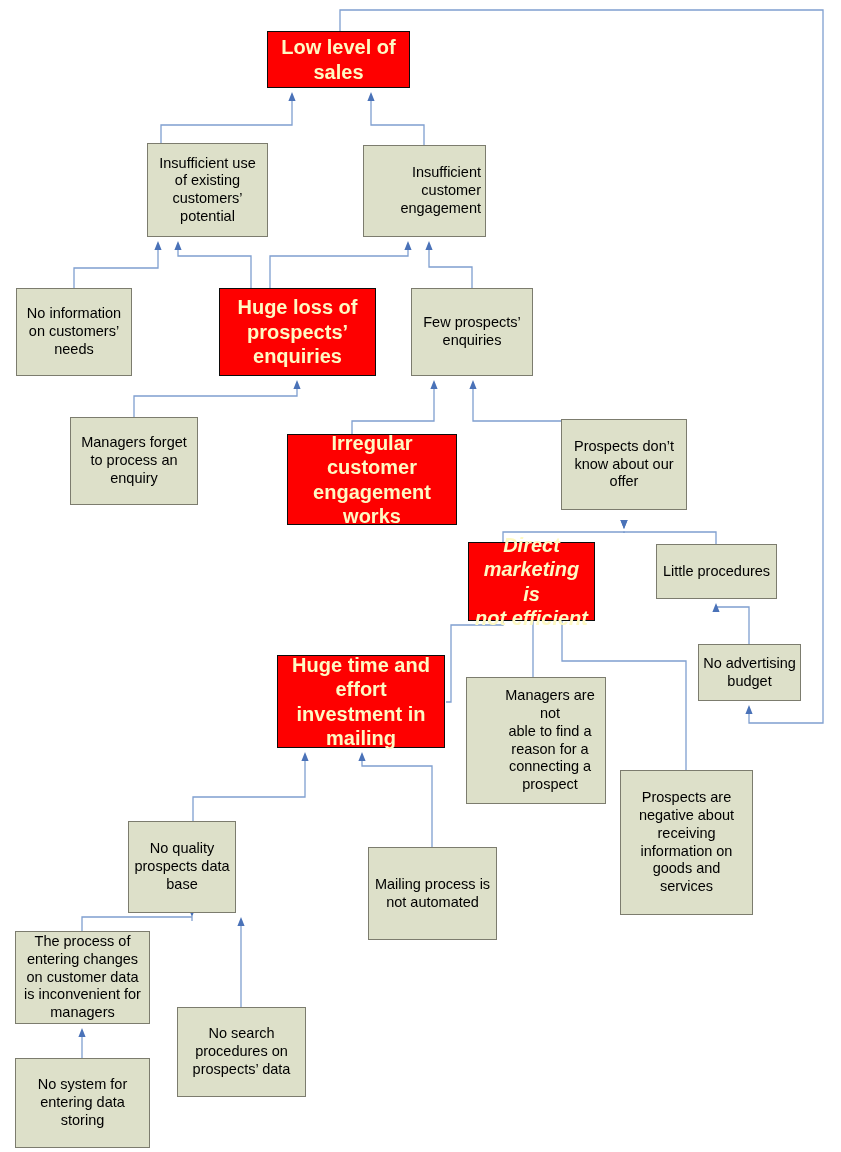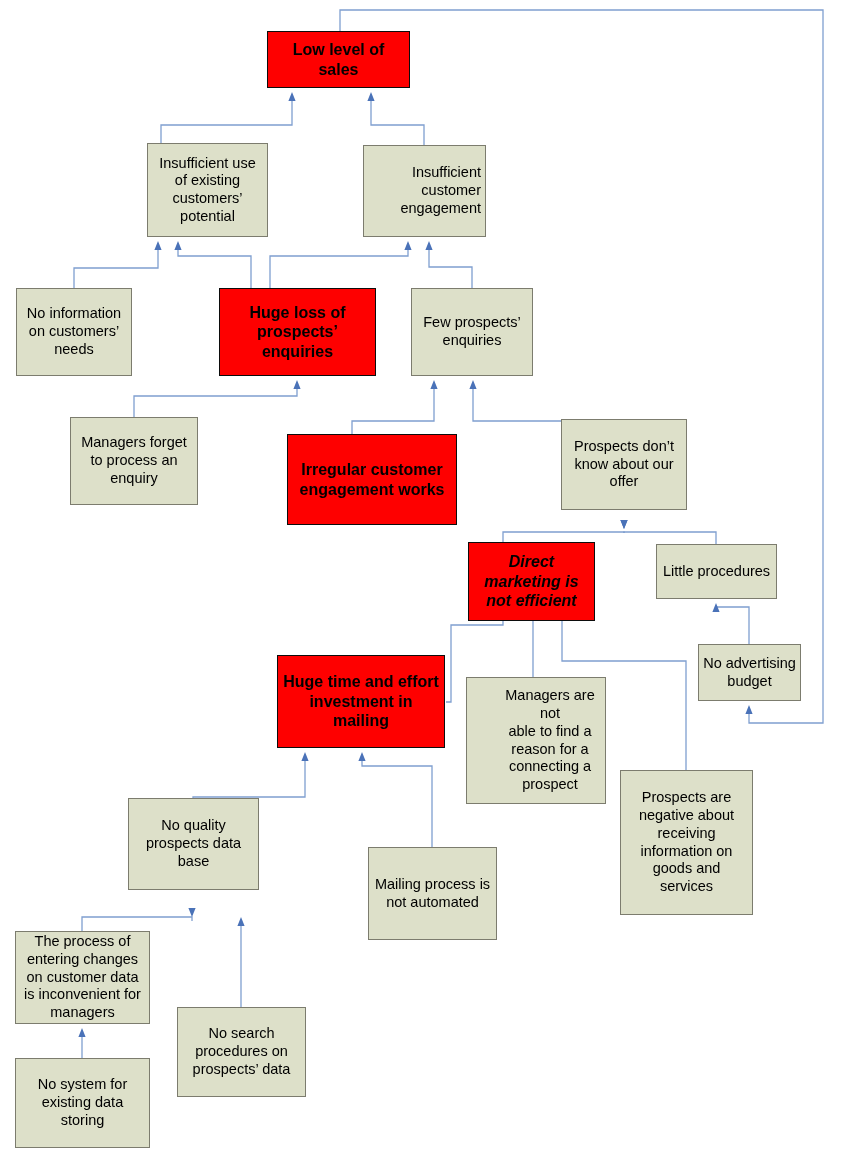--- a/index.html
+++ b/index.html
@@ -39,22 +39,22 @@
   .node.normal {
     background: #dde0c9;
     border: 1.5px solid #7c7c6e;
     color: #000000;
     font-size: 14.5px;
     font-weight: normal;
   }
   .node.critical {
     background: #fe0000;
     border: 1.5px solid #0c0c0c;
-    color: #000000;
-    font-size: 16px;
+    color: #fef9c3;
+    font-size: 20px;
     font-weight: bold;
   }
   .node .label {
     display: block;
     width: 100%;
     white-space: pre-line;
   }
 </style>
 </head>
 <body>
@@ -212,21 +212,21 @@
 prospect</span>
       </div>
       <div class="node normal" style="left: 620px; top: 770px; width: 133px; height: 145px;">
         <span class="label">Prospects are
 negative about
 receiving
 information on
 goods and
 services</span>
       </div>
-      <div class="node normal" style="left: 128px; top: 798px; width: 131px; height: 92px;">
+      <div class="node normal" style="left: 128px; top: 821px; width: 108px; height: 92px;">
         <span class="label">No quality
 prospects data
 base</span>
       </div>
       <div class="node normal" style="left: 368px; top: 847px; width: 129px; height: 93px;">
         <span class="label">Mailing process is
 not automated</span>
       </div>
       <div class="node normal" style="left: 15px; top: 931px; width: 135px; height: 93px;">
         <span class="label">The process of
@@ -235,17 +235,17 @@
 is inconvenient for
 managers</span>
       </div>
       <div class="node normal" style="left: 177px; top: 1007px; width: 129px; height: 90px;">
         <span class="label">No search
 procedures on
 prospects’ data</span>
       </div>
       <div class="node normal" style="left: 15px; top: 1058px; width: 135px; height: 90px;">
         <span class="label">No system for
-existing data
+entering data
 storing</span>
       </div>
     </div>
 </div>
 
 </body></html>

